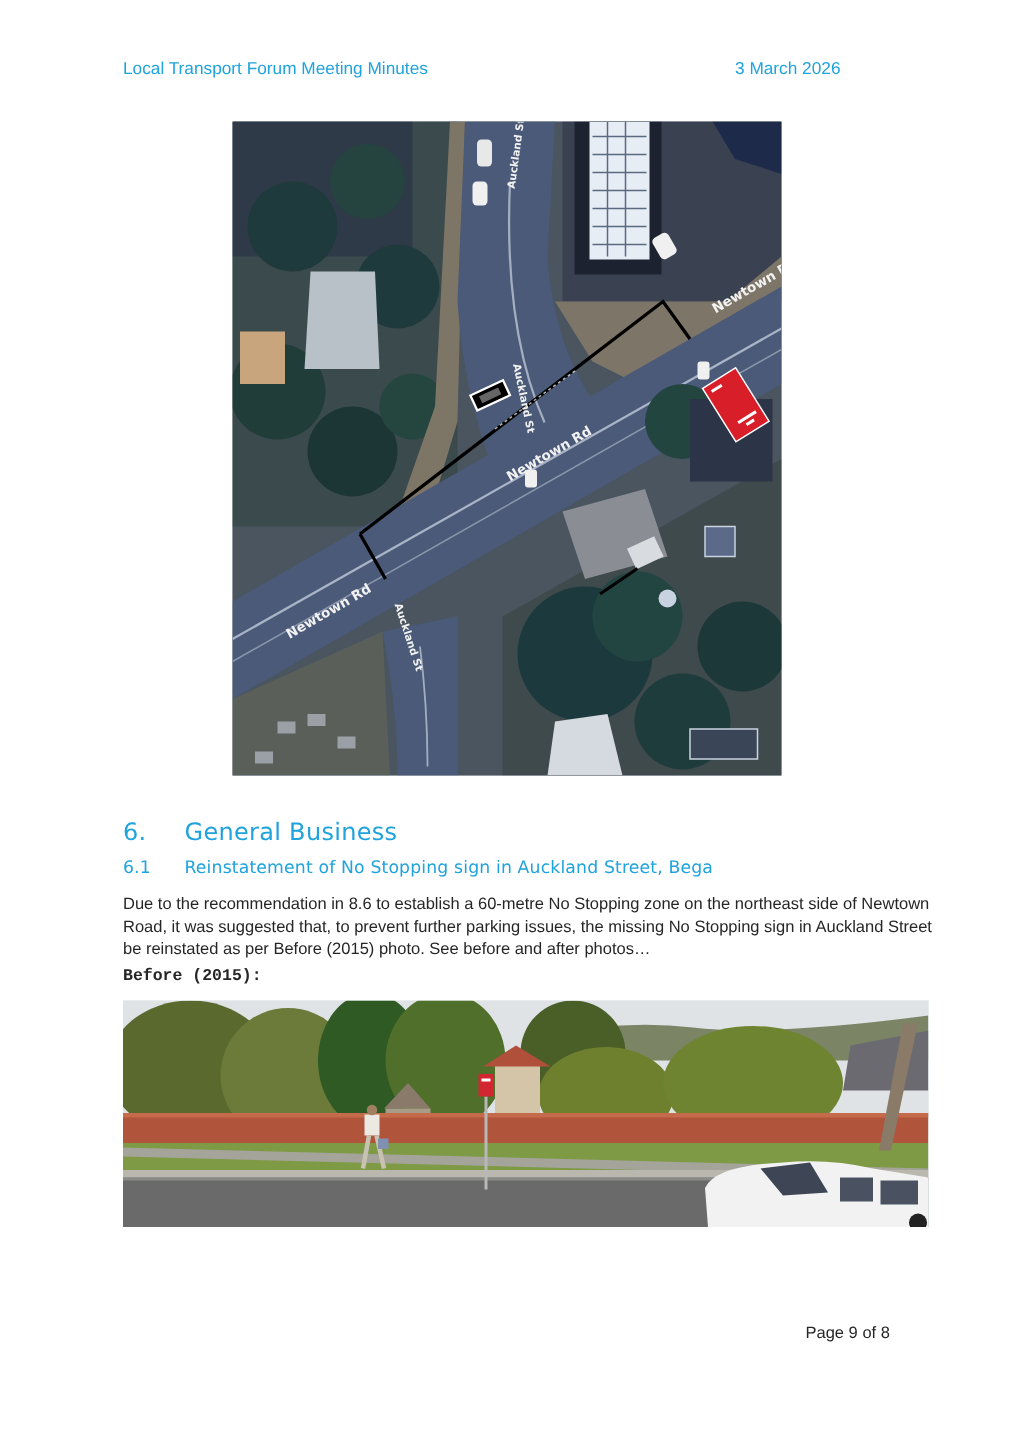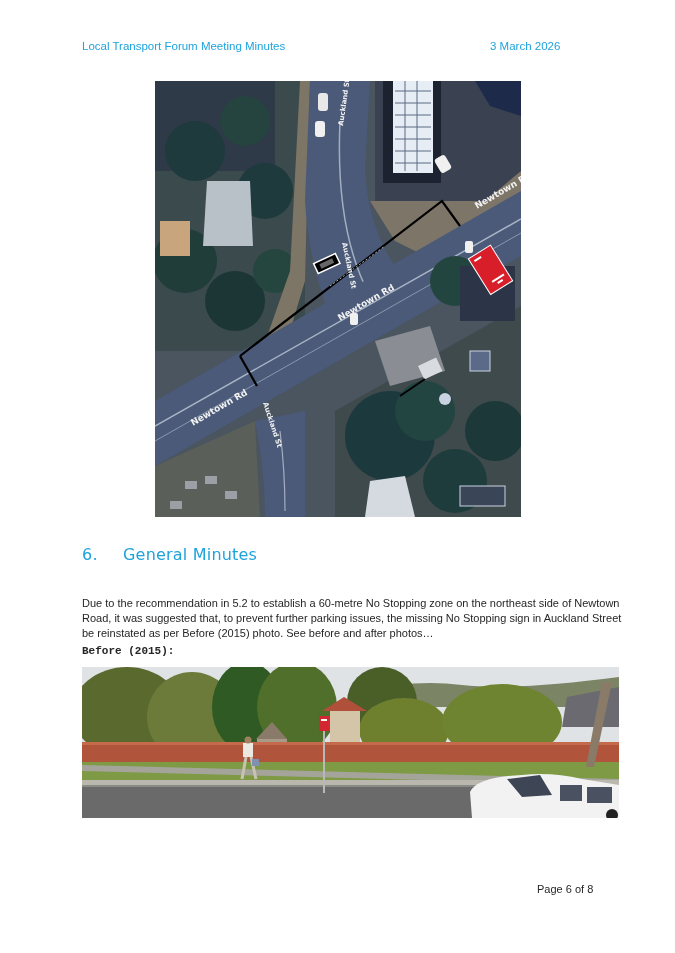--- a/index.html
+++ b/index.html
@@ -137,24 +137,27 @@
         <text transform="translate(185,240) rotate(-30)">Newtown Rd</text>
         <text transform="translate(38,345) rotate(-30)">Newtown Rd</text>
         <text font-size="7" transform="translate(188,45) rotate(-82)">Auckland St</text>
         <text font-size="7" transform="translate(187,162) rotate(78)">Auckland St</text>
         <text font-size="7" transform="translate(108,322) rotate(72)">Auckland St</text>
       </g>
     </svg>
   </div>
 
   <div class="h1">
-    <span class="num">6.</span><span>General Minutes</span>
-  </div>
-
-  <div class="para">Due to the recommendation in 5.2 to establish a 60-metre No Stopping zone on the northeast side of Newtown Road, it was suggested that, to prevent further parking issues, the missing No Stopping sign in Auckland Street be reinstated as per Before (2015) photo. See before and after photos…</div>
+    <span class="num">6.</span><span>General Business</span>
+  </div>
+  <div class="h2">
+    <span class="num">6.1</span><span>Reinstatement of No Stopping sign in Auckland Street, Bega</span>
+  </div>
+
+  <div class="para">Due to the recommendation in 8.6 to establish a 60-metre No Stopping zone on the northeast side of Newtown Road, it was suggested that, to prevent further parking issues, the missing No Stopping sign in Auckland Street be reinstated as per Before (2015) photo. See before and after photos…</div>
   <div class="sub">Before (2015):</div>
 
   <div class="photo">
     <svg width="537" height="151" viewBox="0 0 537 151" xmlns="http://www.w3.org/2000/svg">
       <rect x="0" y="0" width="537" height="151" fill="#dfe3e6"></rect>
 
       <path d="M280,25 Q330,12 380,18 T537,10 L537,40 L280,40 Z" fill="#7b8566"></path>
 
       <ellipse cx="45" cy="45" rx="55" ry="45" fill="#5a6a2e"></ellipse>
       <ellipse cx="110" cy="50" rx="45" ry="45" fill="#6c7a3a"></ellipse>
@@ -201,14 +204,14 @@
       <g>
         <path d="M390,151 L388,125 Q395,110 440,108 Q470,105 500,112 L537,118 L537,151 Z" fill="#f2f2f2"></path>
         <path d="M425,112 L458,108 L470,128 L440,130 Z" fill="#3e4656"></path>
         <rect x="478" y="118" width="22" height="16" fill="#4a5262"></rect>
         <rect x="505" y="120" width="25" height="16" fill="#4a5262"></rect>
         <circle cx="530" cy="148" r="6" fill="#222"></circle>
       </g>
     </svg>
   </div>
 
-  <div class="footer">Page 6 of 8</div>
+  <div class="footer">Page 9 of 8</div>
 </div>
 
 </body></html>

